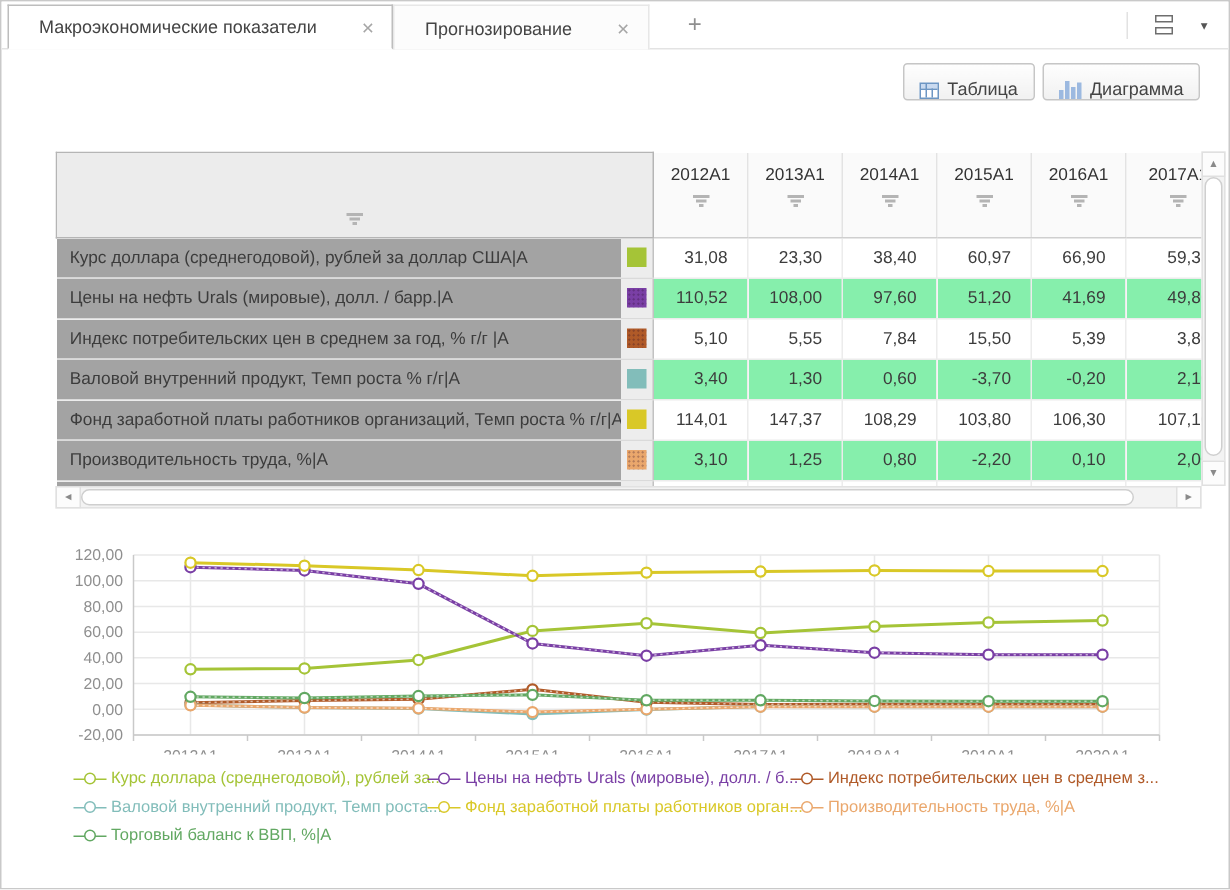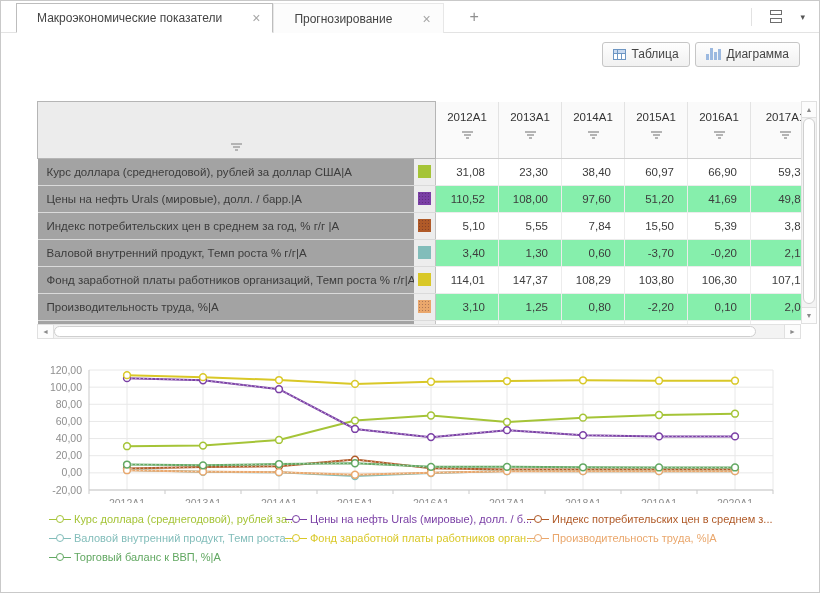--- a/index.html
+++ b/index.html
@@ -4,34 +4,34 @@
 <style>
   html,body{margin:0;padding:0;background:#fff}
   .app{position:relative;width:818px;height:591px;border:1px solid #c9c9c9;background:#fff;
        font-family:"Liberation Sans",sans-serif;color:#3d3d3d;overflow:hidden}
 
   
   .tabbar{position:absolute;left:0;top:0;right:0;height:31px;border-bottom:1px solid #e3e3e3;
           display:flex;align-items:flex-end;background:#fff}
   .tab{height:30px;box-sizing:border-box;display:flex;align-items:center;
        padding:0 12px 0 20px;font-size:12px;color:#444;margin-bottom:-1px}
-  .tab.active{background:#fff;border:1px solid #bdbdbd;border-bottom:1px solid #fff;margin-left:15px}
+  .tab.active{background:#fff;border:1px solid #bdbdbd;border-bottom:1px solid #fff;margin-left:4px}
   .tab.inactive{background:#fcfcfc;border:1px solid #e7e7e7;border-bottom:none}
   .tab-close{margin-left:30px;color:#a6a6a6;font-size:14px;line-height:1}
   .tab-add{margin-left:26px;margin-bottom:7px;color:#8f8f8f;font-size:16px;line-height:1}
   .win-controls{margin-left:auto;display:flex;align-items:center;height:100%;padding-right:14px}
   .vsep{width:1px;height:18px;background:#e2e2e2;margin-right:18px}
   .layout-icon{width:12px;height:13px;display:flex;flex-direction:column;justify-content:space-between}
   .layout-icon i{display:block;height:3px;border:1px solid #6e6e6e}
   .caret{color:#555;font-size:9px;margin-left:18px}
 
   
   .toolbar{position:absolute;top:32px;left:0;right:0;height:42px;display:flex;justify-content:flex-end;
            align-items:center;gap:5px;padding-right:19px;box-sizing:border-box}
-  .btn{display:inline-flex;align-items:center;gap:6px;height:25px;padding:0 10px;font-size:12px;color:#444;
+  .btn{display:inline-flex;align-items:flex-end;gap:6px;height:25px;padding:0 10px;font-size:12px;color:#444;
        background:linear-gradient(#fefefe,#f1f1f1);border:1px solid #c6c6c6;border-radius:3px;
        font-family:"Liberation Sans",sans-serif}
   .icon-table{width:13px;height:11px;box-sizing:border-box;border:1px solid #6d96c3;background-color:#fff;
       background-image:linear-gradient(#6d96c3,#6d96c3),linear-gradient(#6d96c3,#6d96c3),
                        linear-gradient(#c9daf0,#c9daf0),linear-gradient(#6d96c3,#6d96c3);
       background-repeat:no-repeat;background-size:11px 1px,1px 9px,11px 3px,1px 9px;
       background-position:0 3px,3px 0,0 0,7px 0}
   .icon-chart{display:inline-flex;align-items:flex-end;gap:1px;height:12px}
   .icon-chart i{width:3px;background:#9cb9e0;display:block}
   .icon-chart i:nth-child(1){height:6px}.icon-chart i:nth-child(2){height:12px}

